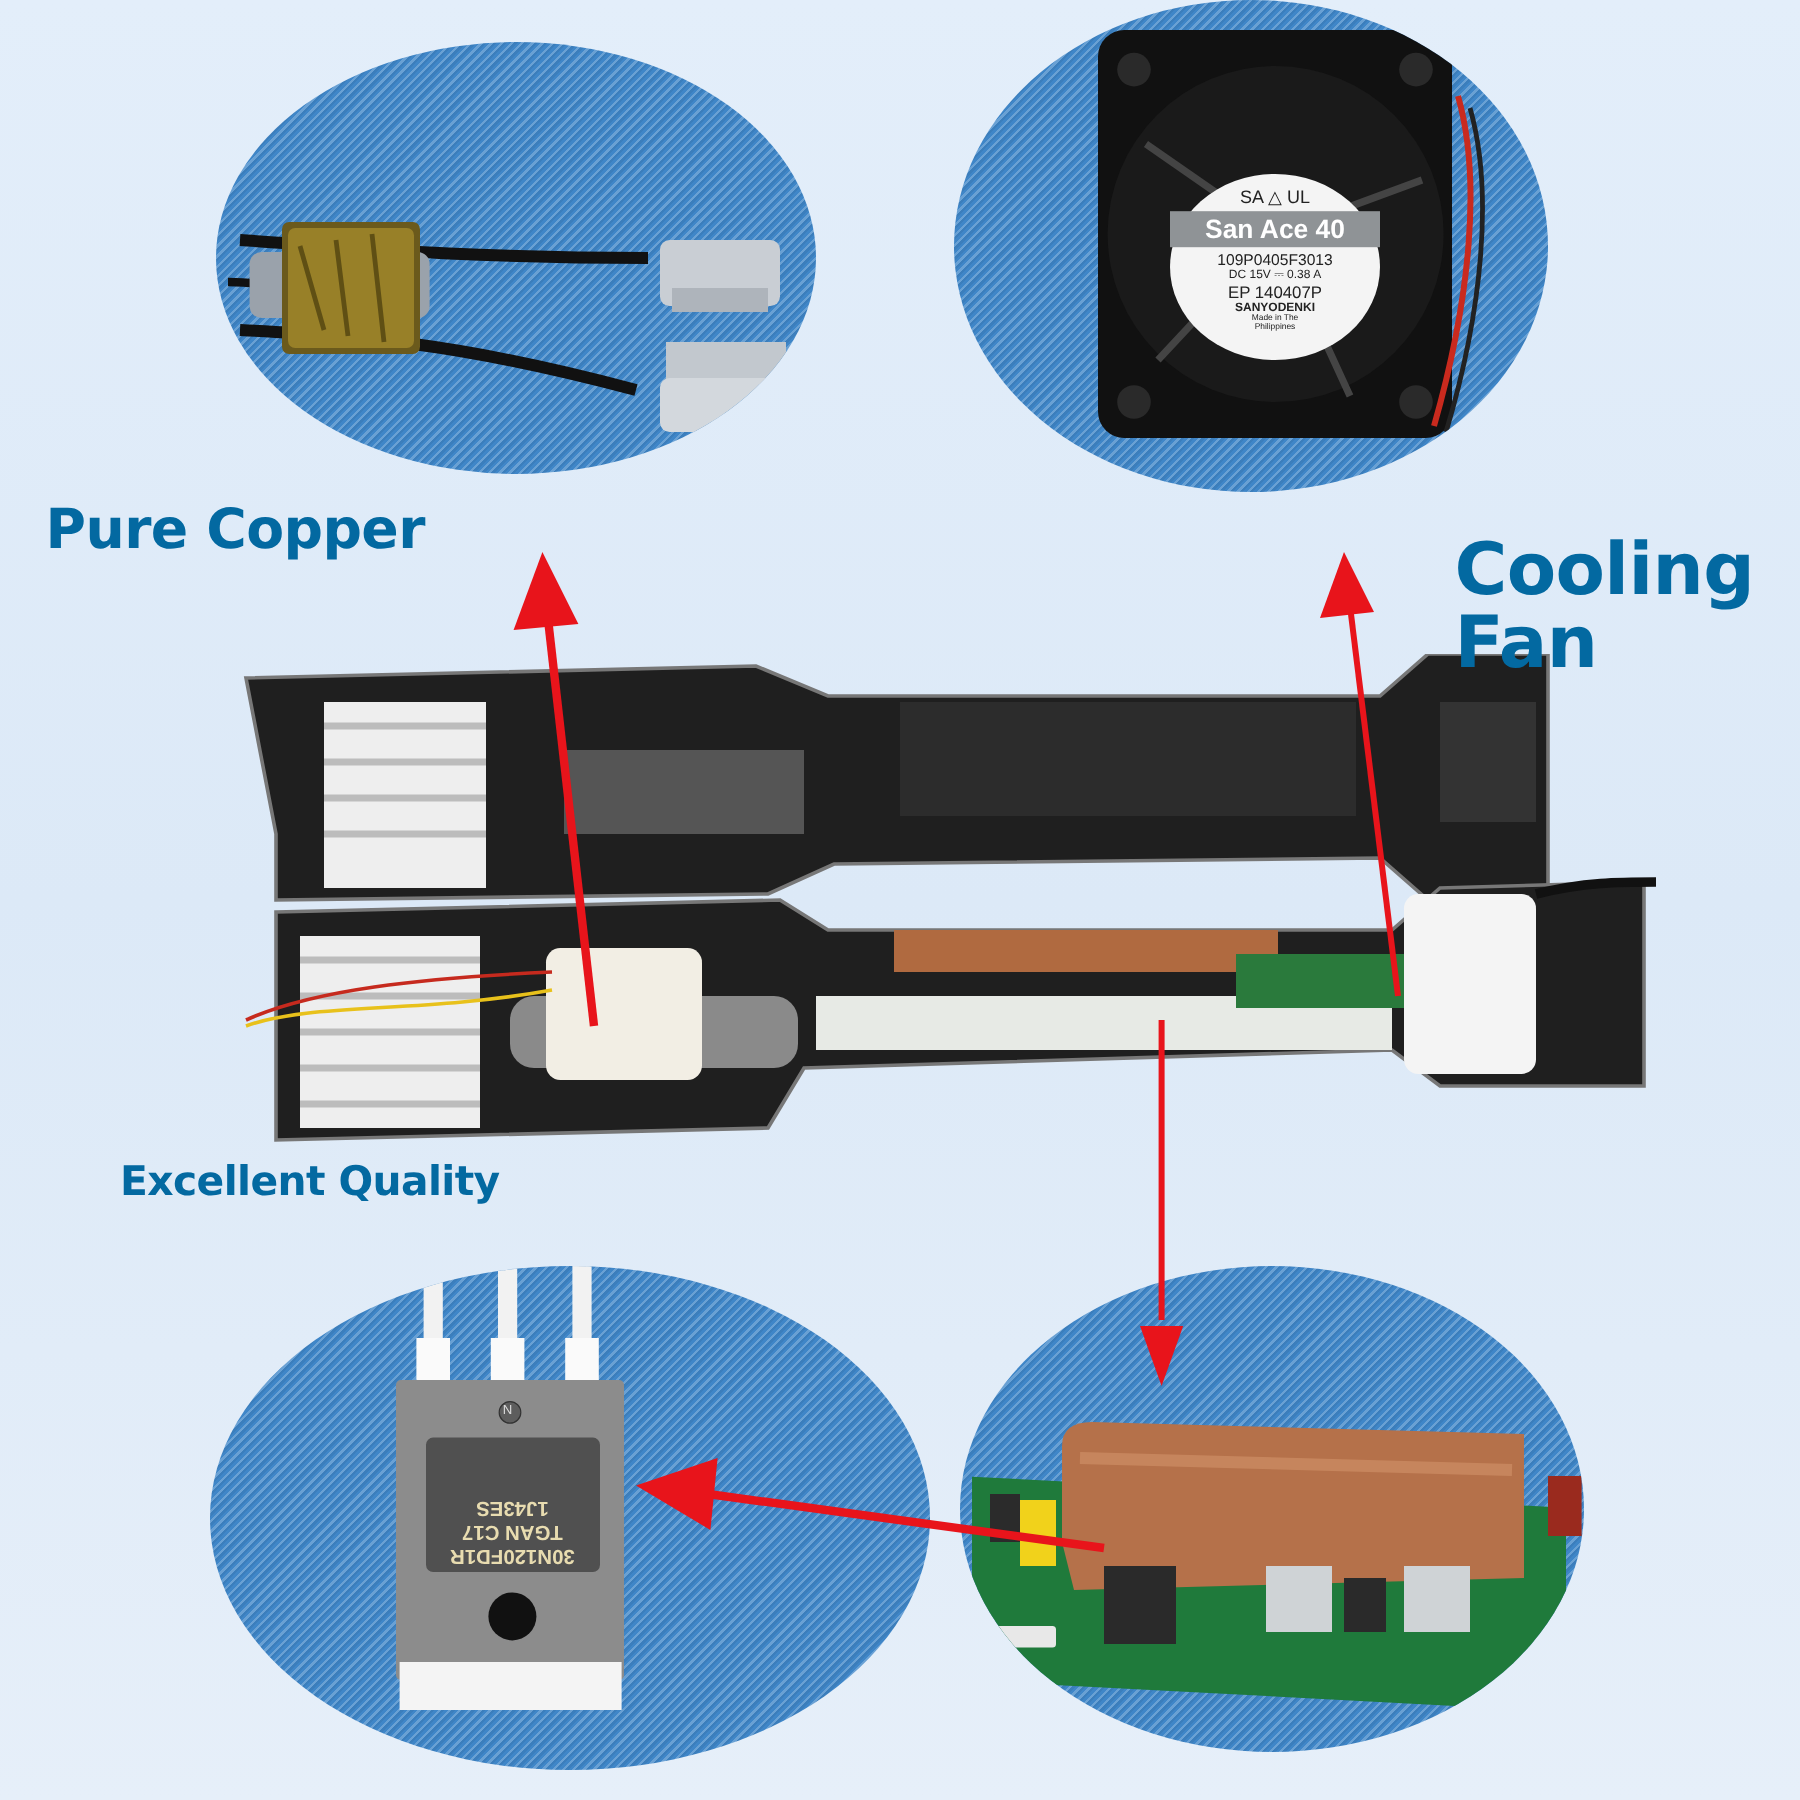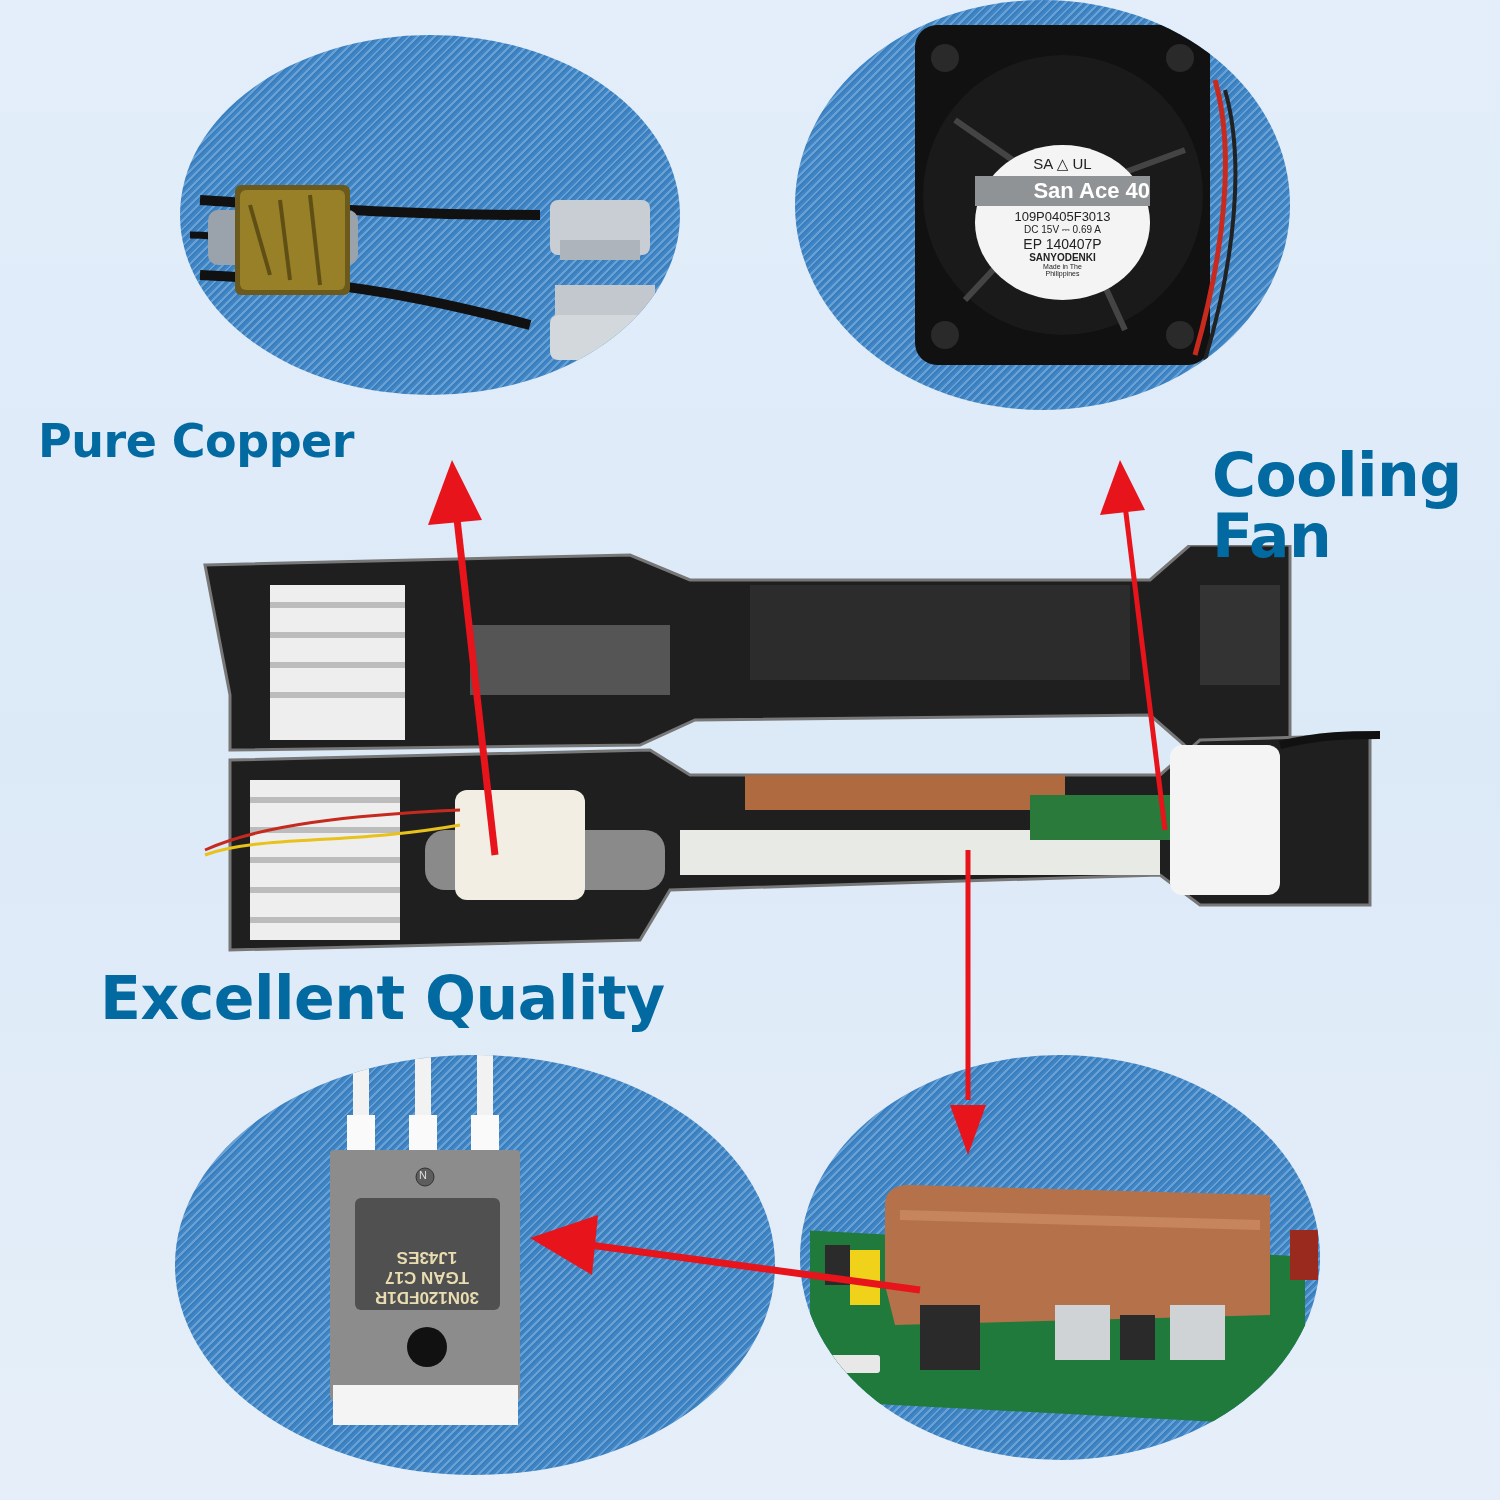--- a/index.html
+++ b/index.html
@@ -49,23 +49,23 @@
     <path d="M268 195 L160 120 M268 195 L390 150 M268 195 L330 330 M268 195 L170 300" stroke="#444" stroke-width="6"></path>
     <path d="M420 80 C 440 150, 430 250, 400 355" stroke="#c92a1e" stroke-width="5" fill="none"></path>
     <path d="M430 90 C 450 160, 440 260, 410 360" stroke="#222" stroke-width="4" fill="none"></path>
   </svg>
   <div class="fan-label" style="left:180px; top:145px; width:175px; height:155px;">
     <div style="font-size:15px; margin-top:10px; font-weight:normal;">
       <span>SA</span>
       <span>△</span>
       <span>UL</span>
     </div>
-    <div style="background:#8f9396; color:#fff; font-weight:bold; font-size:22px; padding:2px 0; margin:3px 0;text-align:right;">San Ace 40</div>
+    <div style="background:#8f9396; color:#fff; font-weight:bold; font-size:22px; padding:2px 0; margin:3px 0;">San Ace 40</div>
     <div style="font-size:13px;">109P0405F3013</div>
-    <div style="font-size:10px;">DC 15V  ⎓ 0.69 A</div>
+    <div style="font-size:10px;">DC 15V  ⎓ 0.38 A</div>
     <div style="font-size:14px;">EP 140407P</div>
     <div style="font-size:10px; font-weight:bold;">SANYODENKI</div>
     <div style="font-size:7px;">Made in The</div>
     <div style="font-size:7px;">Philippines</div>
   </div>
 </div>
 
 <div class="circle" style="left:175px; top:1055px; width:600px; height:420px;">
   <svg width="600" height="420" style="position:absolute;left:0;top:0">
     <rect x="178" y="-20" width="16" height="110" fill="#f2f2f2"></rect>
@@ -150,15 +150,15 @@
   <g>
     <line x1="920" y1="1290" x2="590" y2="1245" stroke="#e8141b" stroke-width="7"></line>
     <polygon points="530,1238 598,1215 592,1275" fill="#e8141b"></polygon>
   </g>
 </svg>
 
 <div class="label" style="left:38px; top:418px; font-size:46px;">
   <div>Pure Copper</div>
 </div>
 <div class="label" style="left:1212px; top:445px; font-size:60px;">Cooling Fan</div>
-<div class="label" style="left:100px; top:968px; font-size:60px;">Excellent Quality</div>
+<div class="label" style="left:100px; top:968px; font-size:34px;">Excellent Quality</div>
 <div class="label" style="left:1082px; top:938px; font-size:46px;">
 </div>
 
 </body></html>

